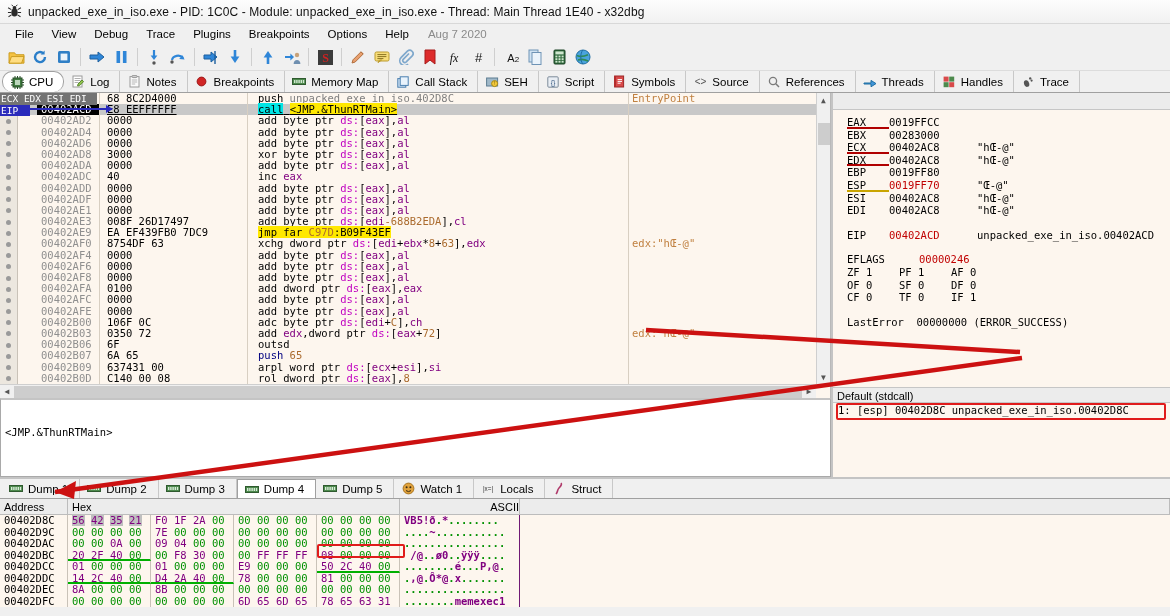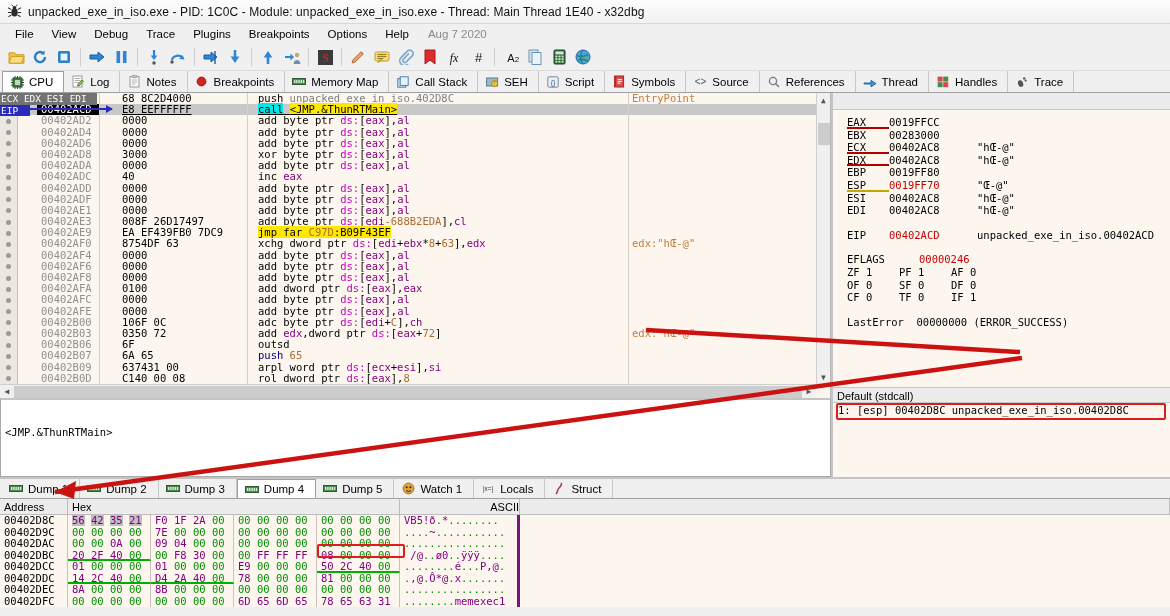--- a/index.html
+++ b/index.html
@@ -40,21 +40,21 @@
     height: 22px; display:flex; align-items:stretch;
     background:#f0f0f0; border-bottom:1px solid #a0a0a0;
     padding-left: 2px;
   }
   .tab {
     display:flex; align-items:center; gap:5px;
     padding: 0 10px 0 7px; font-size:11.5px;
     border-right:1px solid #c8c8c8;
     background:#f0f0f0; color:#000; position:relative;
   }
-  .tab.active { background:#ffffff; border-top:1px solid #a0a0a0; border-left:1px solid #a0a0a0; border-right:1px solid #a0a0a0; margin-top:0; }
+  .tab.active { background:#ffffff; border-top:1px solid #a0a0a0; border-left:1px solid #a0a0a0; border-right:1px solid #a0a0a0; margin-top:0;border-radius:10px; }
   .tab .tico { width:14px; height:14px; display:flex; align-items:center; justify-content:center; }
 
   
   .workspace { position:relative; height: 384px; display:flex; }
   .leftcol { width: 831px; display:flex; flex-direction:column; }
   .rightcol { width: 339px; border-left:2px solid #c4c4c4; display:flex; flex-direction:column; background:#fdf6ee; }
 
   
   .disasm {
     height: 305px; background:#fdf6ee; position:relative; overflow:hidden;
@@ -62,21 +62,21 @@
     border-right:1px solid #b9b9b9;
   }
   .disasm-rows { position:absolute; inset:0 14px 14px 0; }
   .drow { display:flex; height:11.2px; line-height:11.2px; white-space:pre; }
   .drow .sidebar-col { width:18px; flex:0 0 18px; background:#ece7df; border-right:1px solid #c9c2b8; position:relative; }
   .drow .dot { position:absolute; left:6px; top:3.5px; width:5px; height:5px; border-radius:50%; background:#9a9a9a; }
   .drow .jmp-col { width:19px; flex:0 0 19px; background:#fdf6ee; }
   .drow .addr { width:62px; flex:0 0 62px; color:#8f8f8f; padding-left:4px; }
   .drow .addr.cur { color:#fff; background:#000; }
   .drow .addr.first { color:#c00000; }
-  .drow .bytes { width:148px; flex:0 0 148px; color:#000; padding-left:22px; border-left:1px solid #d8cfc2; }
+  .drow .bytes { width:148px; flex:0 0 148px; color:#000; padding-left:7px; border-left:1px solid #d8cfc2; }
   .drow .mnem { flex:1 1 auto; padding-left:10px; border-left:1px solid #d8cfc2; }
   .drow .cmt { width:188px; flex:0 0 188px; color:#c08040; padding-left:3px; border-left:1px solid #d8cfc2; }
   .drow.sel { background:#c8c8c8; }
   .drow.sel .bytes, .drow.sel .mnem { background:#c8c8c8;text-decoration:underline; }
   .drow.sel .jmp-col { background:#c8c8c8; }
   .m-op { color:#000; } .m-op.blu { color:#000080; }
   .m-reg { color:#800080; } .m-num { color:#ab6b2e; } .m-sym { color:#808080; }
   .m-ds { color:#c000c0; } .m-hl { background:#00e5e5; } .m-hl2 { background:#ffe800; }
   .m-fn { background:#ffe800; color:#000; }
   .cmt-red { color:#c00000; }
@@ -151,21 +151,21 @@
 
   
   .dumpwrap { height: 108px; background:#fdf6ee; position:relative; overflow:hidden; }
   .dumphdr { display:flex; height:16px; background:#ececec; border-bottom:1px solid #bcbcbc;
              font-family:"Liberation Sans",sans-serif; font-size:11px; line-height:16px; }
   .dumphdr .h { border-right:1px solid #bcbcbc; padding-left:4px; }
   .hexrow { display:flex; height:11.5px; line-height:11.5px; white-space:pre;
             font-family:"DejaVu Sans Mono","Liberation Mono",monospace; font-size:10.5px; }
   .hexrow .haddr { width:68px; flex:0 0 68px; color:#000; padding-left:4px; border-right:1px solid #c9c2b8; }
   .hexgrp { width:83px; flex:0 0 83px; border-right:1px solid #c9c2b8; padding-left:4px; }
-  .hexascii { width:120px; flex:0 0 120px; padding-left:4px; border-right:3px solid #701a75; }
+  .hexascii { width:120px; flex:0 0 120px; padding-left:4px; border-right:1px solid #701a75;font-weight:bold; }
   .hb { }
   .hb-00 { color:#009000; }
   .hb-nz { color:#800080; }
   .hb-sel { background:#bfbfbf; }
   .hx-asc { color:#800080; }
   .hx-asc-dot { color:#009000; }
   .ul-green { border-bottom:2px solid #00b000; }
 
   
   .annot { position:absolute; inset:0; pointer-events:none; z-index:50; }
@@ -463,21 +463,21 @@
           </svg>
         </span>
       <span>References</span>
     </div>
     <div class="tab">
       <span class="tico">
           <svg width="14" height="12" viewBox="0 0 14 12">
             <path d="M1 7h7V4.4l5 3.2-5 3.2V8H1z" fill="#3f95d8" stroke="#1f6ea3"></path>
           </svg>
         </span>
-      <span>Thread</span>
+      <span>Threads</span>
     </div>
     <div class="tab">
       <span class="tico">
           <svg width="12" height="12" viewBox="0 0 12 12">
             <rect x="0.6" y="0.6" width="5" height="5" fill="#d84a4a"></rect>
             <rect x="6.2" y="0.6" width="5" height="5" fill="#4d8a4d"></rect>
             <rect x="0.6" y="6.2" width="5" height="5" fill="#4d8a4d"></rect>
             <rect x="6.2" y="6.2" width="5" height="5" fill="#d84a4a"></rect>
           </svg>
         </span>

